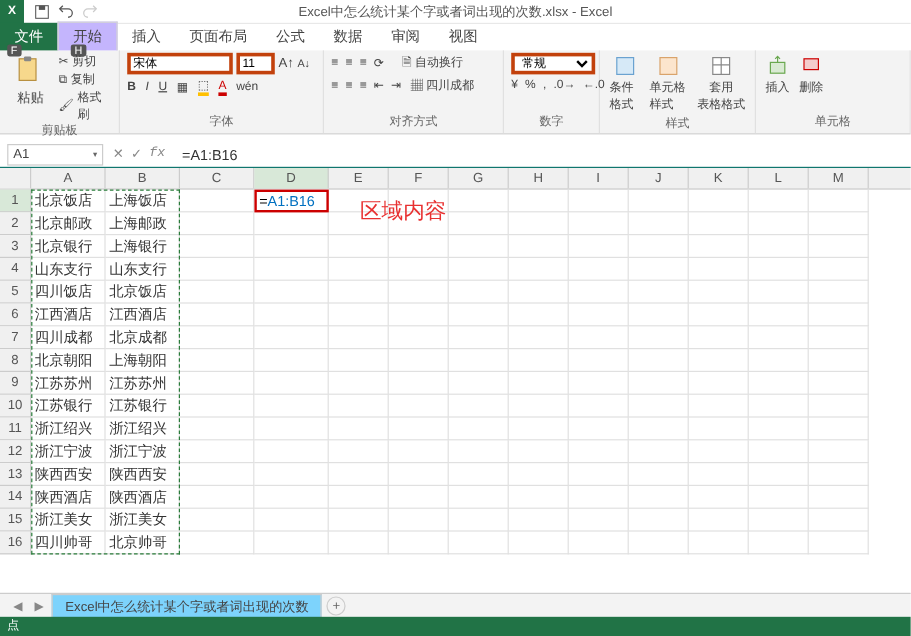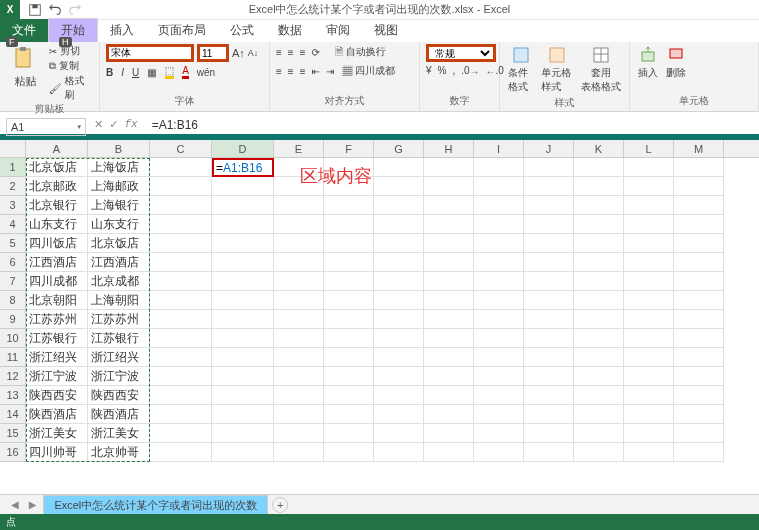--- a/index.html
+++ b/index.html
@@ -27,21 +27,21 @@
 .ribbon-btn { display: flex; flex-direction: column; align-items: center; gap: 2px; padding: 2px; cursor: pointer; }
 .ribbon-btn-lg { width: 40px; }
 .ribbon-icon { width: 18px; height: 18px; }
 .ribbon-icon-lg { width: 28px; height: 26px; }
 .small-row { display: flex; gap: 3px; align-items: center; font-size: 10px; color: #444; }
 .small-col { display: flex; flex-direction: column; gap: 1px; }
 .font-select { border: 3px solid #c2410c; background: #fff; height: 18px; font-size: 10px; padding: 0 2px; }
 .dropdown-arrow { font-size: 7px; color: #666; }
 
 
-.formula-bar { height: 22px; border-bottom: 6px solid #0f766e; display: flex; margin-top: 6px; }
+.formula-bar { height: 22px; border-bottom: 1px solid #0f766e; display: flex; align-items: center; margin-top: 6px; }
 .name-box { width: 80px; height: 18px; border: 1px solid #ccc; margin-left: 6px; padding: 0 4px; font-size: 11px; display: flex; align-items: center; justify-content: space-between; }
 .fb-btns { display: flex; gap: 6px; padding: 0 8px; color: #888; }
 .fb-input { flex: 1; padding: 0 6px; font-size: 12px; color: #333; }
 
 
 .grid-wrap { position: relative; }
 .col-headers { display: flex; height: 18px; background: #f0f0f0; border-bottom: 1px solid #ccc; }
 .corner { width: 26px; border-right: 1px solid #ccc; background: #f0f0f0; }
 .col-h { border-right: 1px solid #ccc; text-align: center; font-size: 11px; color: #555; line-height: 18px; }
 .col-h.sel { background: #d8e8d8; }

